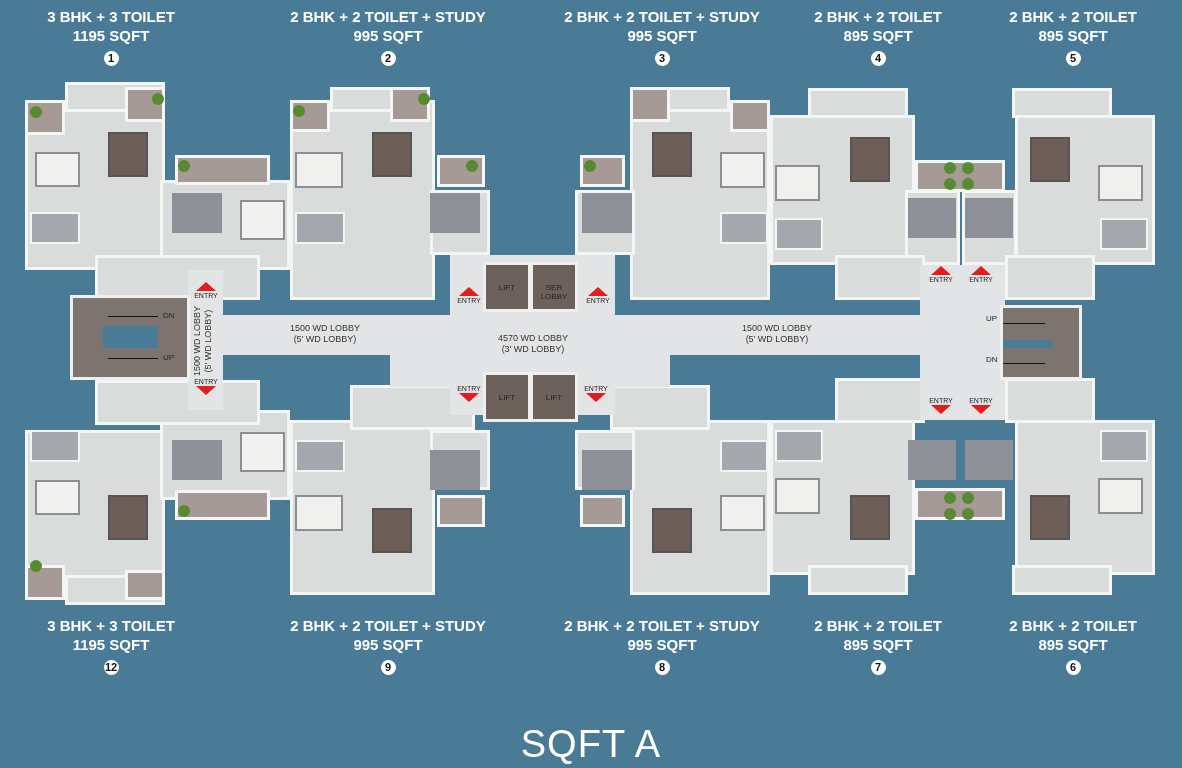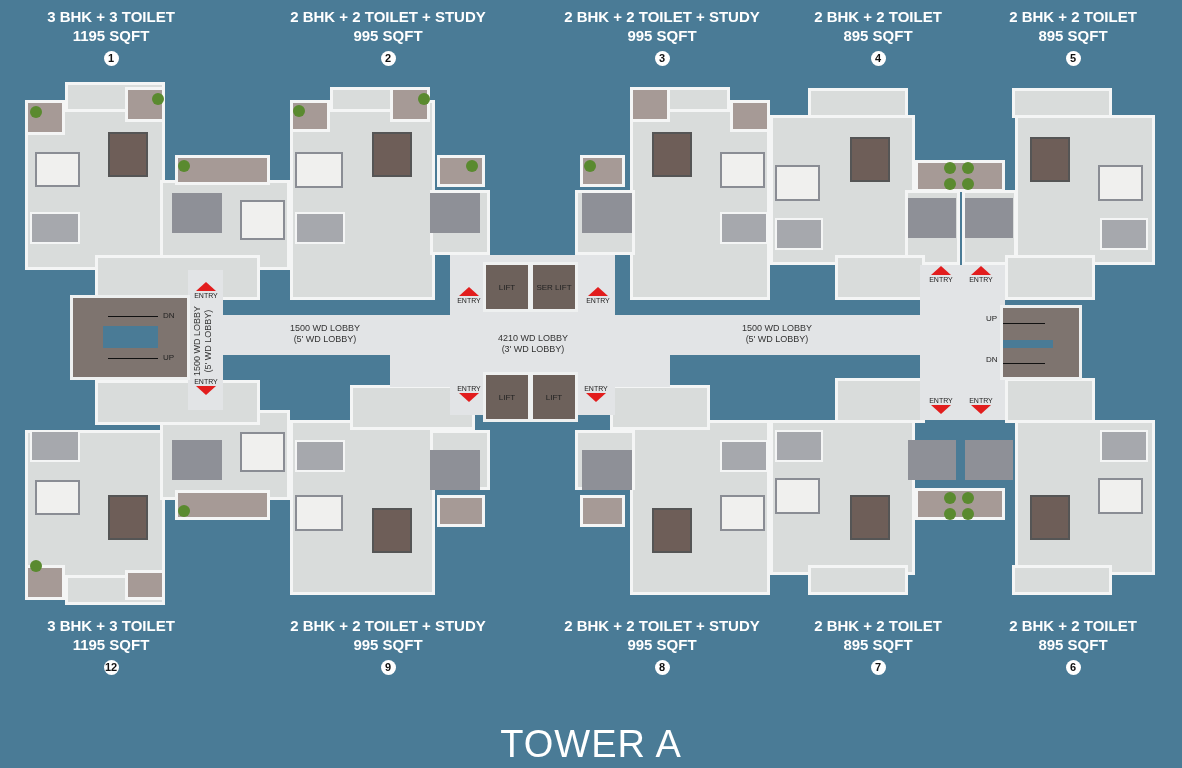--- a/index.html
+++ b/index.html
@@ -162,37 +162,37 @@
   <div class="lobby" style="left:450px;top:255px;width:165px;height:160px;"></div>
   <div class="lobby" style="left:920px;top:265px;width:85px;height:155px;"></div>
   <div class="lobby" style="left:390px;top:352px;width:60px;height:35px;"></div>
   <div class="lobby" style="left:610px;top:352px;width:60px;height:35px;"></div>
 
   <div class="lobby-text" style="left:270px;top:323px;width:110px;">
     <div>1500 WD LOBBY</div>
     <div>(5' WD LOBBY)</div>
   </div>
   <div class="lobby-text" style="left:478px;top:333px;width:110px;">
-    <div>4210 WD LOBBY</div>
+    <div>4570 WD LOBBY</div>
     <div>(3' WD LOBBY)</div>
   </div>
   <div class="lobby-text" style="left:722px;top:323px;width:110px;">
     <div>1500 WD LOBBY</div>
     <div>(5' WD LOBBY)</div>
   </div>
   <div class="lobby-text" style="left:148px;top:330px;width:110px;transform:rotate(-90deg);">
     <div>1500 WD LOBBY</div>
     <div>(5' WD LOBBY)</div>
   </div>
 
   <div class="lift" style="left:483px;top:262px;width:48px;height:50px;">
       <span>LIFT</span>
     </div>
   <div class="lift" style="left:530px;top:262px;width:48px;height:50px;">
-      <span>SER LIFT</span>
+      <span>SER LOBBY</span>
     </div>
   <div class="lift" style="left:483px;top:372px;width:48px;height:50px;">
       <span>LIFT</span>
     </div>
   <div class="lift" style="left:530px;top:372px;width:48px;height:50px;">
       <span>LIFT</span>
     </div>
 
   <div class="stair" style="left:70px;top:295px;width:120px;height:85px;">
     <div style="position:absolute;left:30px;top:28px;width:55px;height:22px;background:#4a7b96;"></div>
@@ -297,13 +297,13 @@
   <div>2 BHK + 2 TOILET</div>
   <div>895 SQFT</div>
   <span class="num">7</span>
 </div>
 <div class="label" style="left:953px;top:616px;">
   <div>2 BHK + 2 TOILET</div>
   <div>895 SQFT</div>
   <span class="num">6</span>
 </div>
 
-<div class="title">TOWER A</div>
+<div class="title">SQFT A</div>
 
 </body></html>

